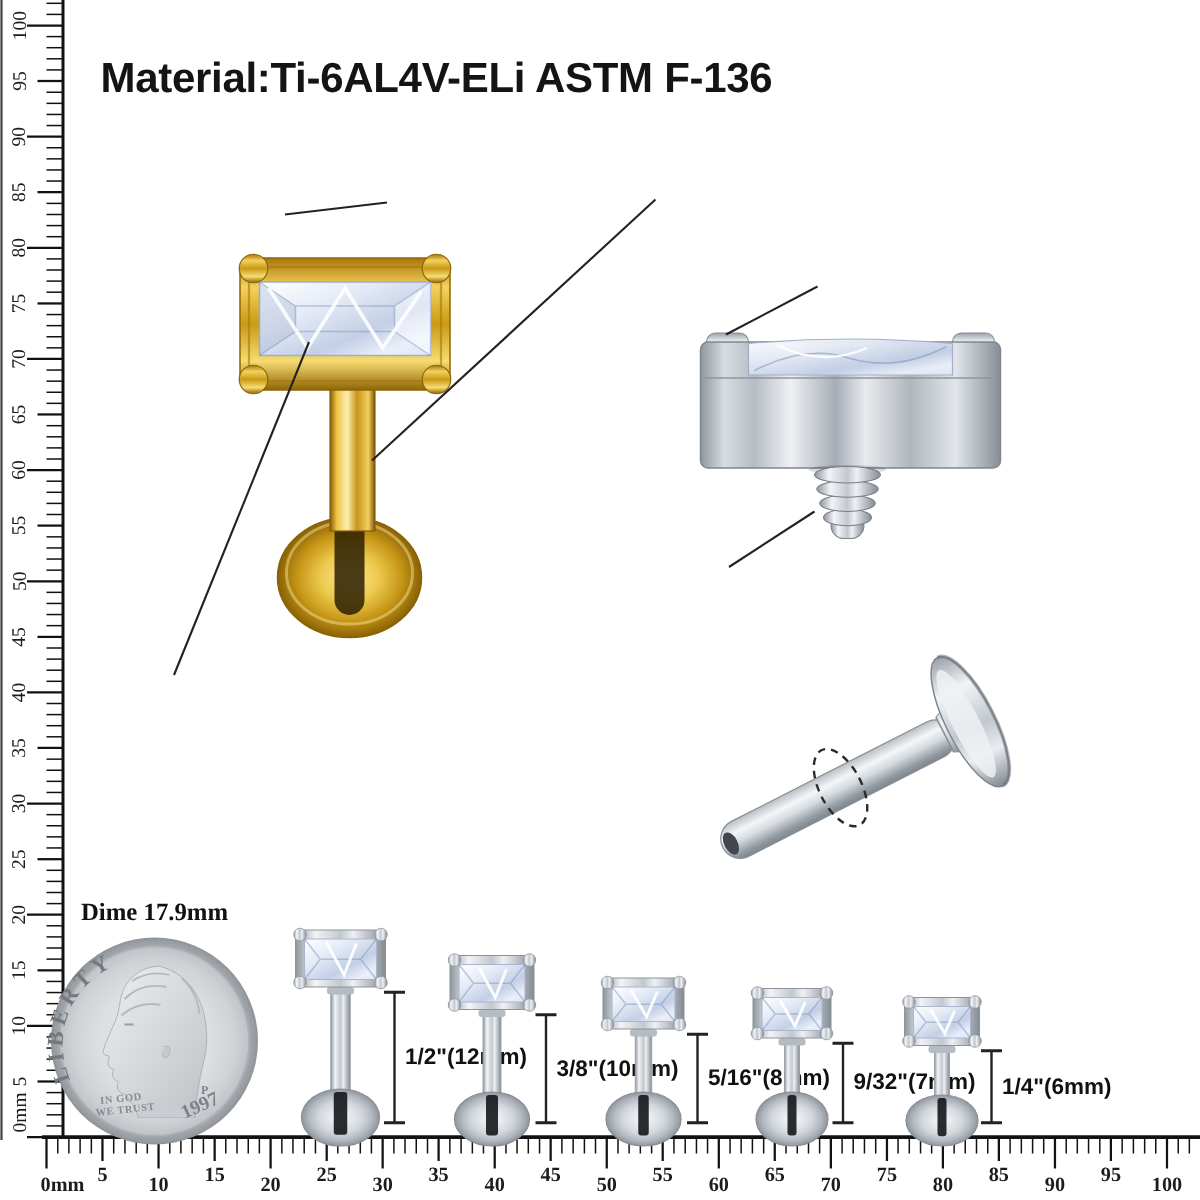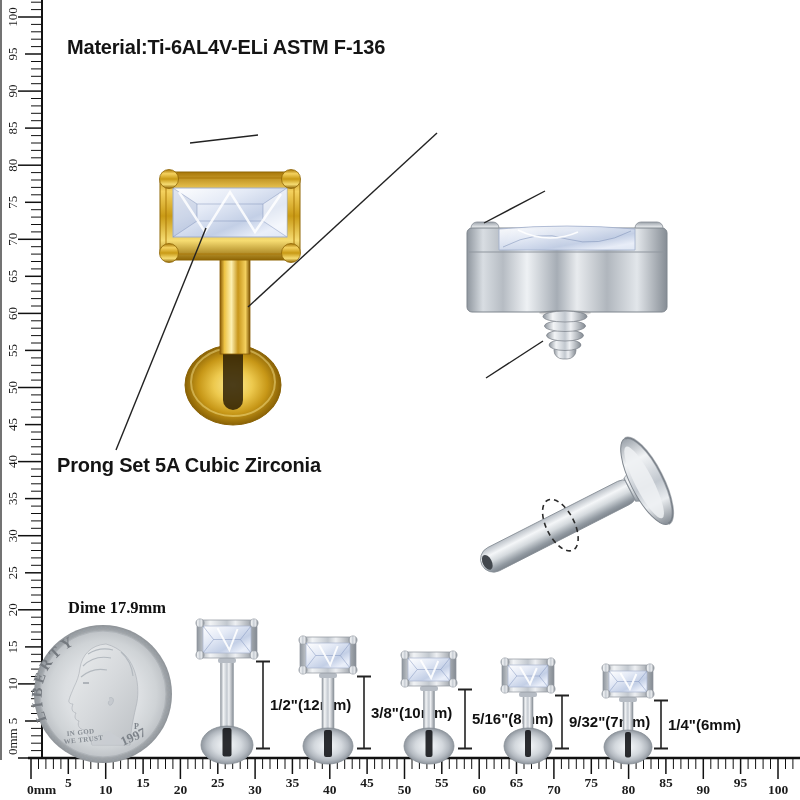--- a/index.html
+++ b/index.html
@@ -1,19 +1,19 @@
 <!DOCTYPE html>
 <html><head>
 <meta charset="utf-8">
 <style>
   html,body{margin:0;padding:0;background:#fff;}
   #stage{position:relative;width:800px;height:800px;background:#fff;overflow:hidden;
          font-family:"Liberation Sans",sans-serif;}
   #stage svg{position:absolute;overflow:visible;}
-  .ann{position:absolute;color:#141414;font-size:20px;font-weight:600;white-space:nowrap;
+  .ann{position:absolute;color:#141414;font-size:28px;font-weight:600;white-space:nowrap;
        letter-spacing:-0.2px;}
   .ann-gauge{font-size:23px;font-weight:700;}
   .coin-caption{position:absolute;font-family:"Liberation Serif",serif;font-weight:700;
        font-size:16.5px;color:#111;white-space:nowrap;}
   .size-label{position:absolute;font-size:15px;font-weight:700;color:#111;white-space:nowrap;}
   .rnum{font-family:"Liberation Serif",serif;font-size:13px;fill:#1c1c1c;}
   .bnum{font-family:"Liberation Serif",serif;font-size:13.5px;font-weight:600;fill:#1c1c1c;}
   .coin-lib{font-family:"Liberation Serif",serif;font-size:15px;font-weight:700;fill:#74797f;letter-spacing:3.5px;}
   .coin-motto{font-family:"Liberation Serif",serif;font-size:7px;font-weight:700;fill:#858b92;letter-spacing:.4px;}
   .coin-mint{font-family:"Liberation Serif",serif;font-size:8px;font-weight:700;fill:#7d838a;}
@@ -543,16 +543,15 @@
 
   <svg style="left:0;top:0;pointer-events:none" width="800" height="800">
     <line x1="258" y1="135" x2="190" y2="143" stroke="#222" stroke-width="1.4"></line>
     <line x1="437" y1="133" x2="248" y2="307" stroke="#222" stroke-width="1.4"></line>
     <line x1="545" y1="191" x2="484" y2="223" stroke="#222" stroke-width="1.4"></line>
     <line x1="543" y1="341" x2="486" y2="378" stroke="#222" stroke-width="1.4"></line>
     <line x1="206" y1="228" x2="116" y2="450" stroke="#222" stroke-width="1.4"></line>
   </svg>
 
   <div class="ann" style="left:67px;top:36px">Material:Ti-6AL4V-ELi ASTM F-136</div>
-  <div class="ann" style="left:57px;top:454px">Prong Set 5A Cubic Zirconia</div>
-  <div class="coin-caption" style="left:68px;top:598px">Dime 17.9mm</div>
+  <div class="coin-caption" style="left:54px;top:598px">Dime 17.9mm</div>
 
 </div>
 
 </body></html>

